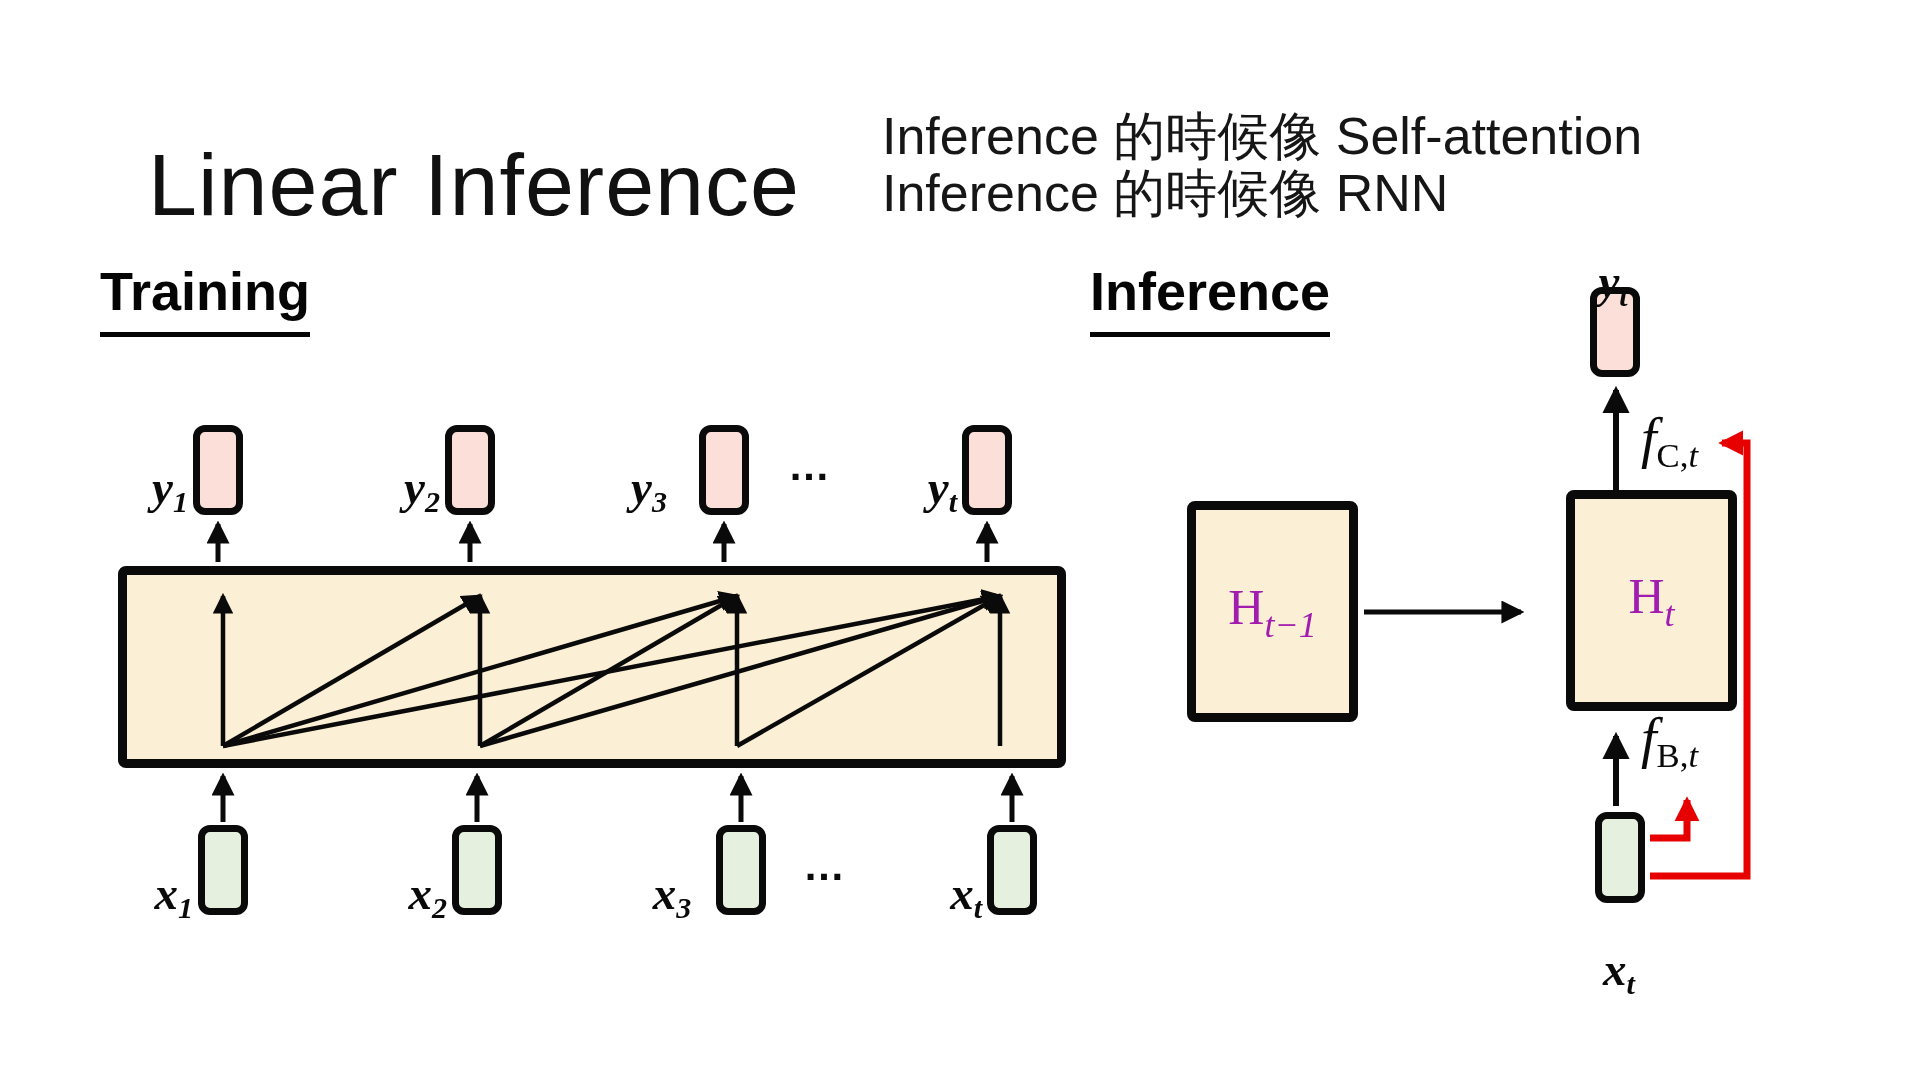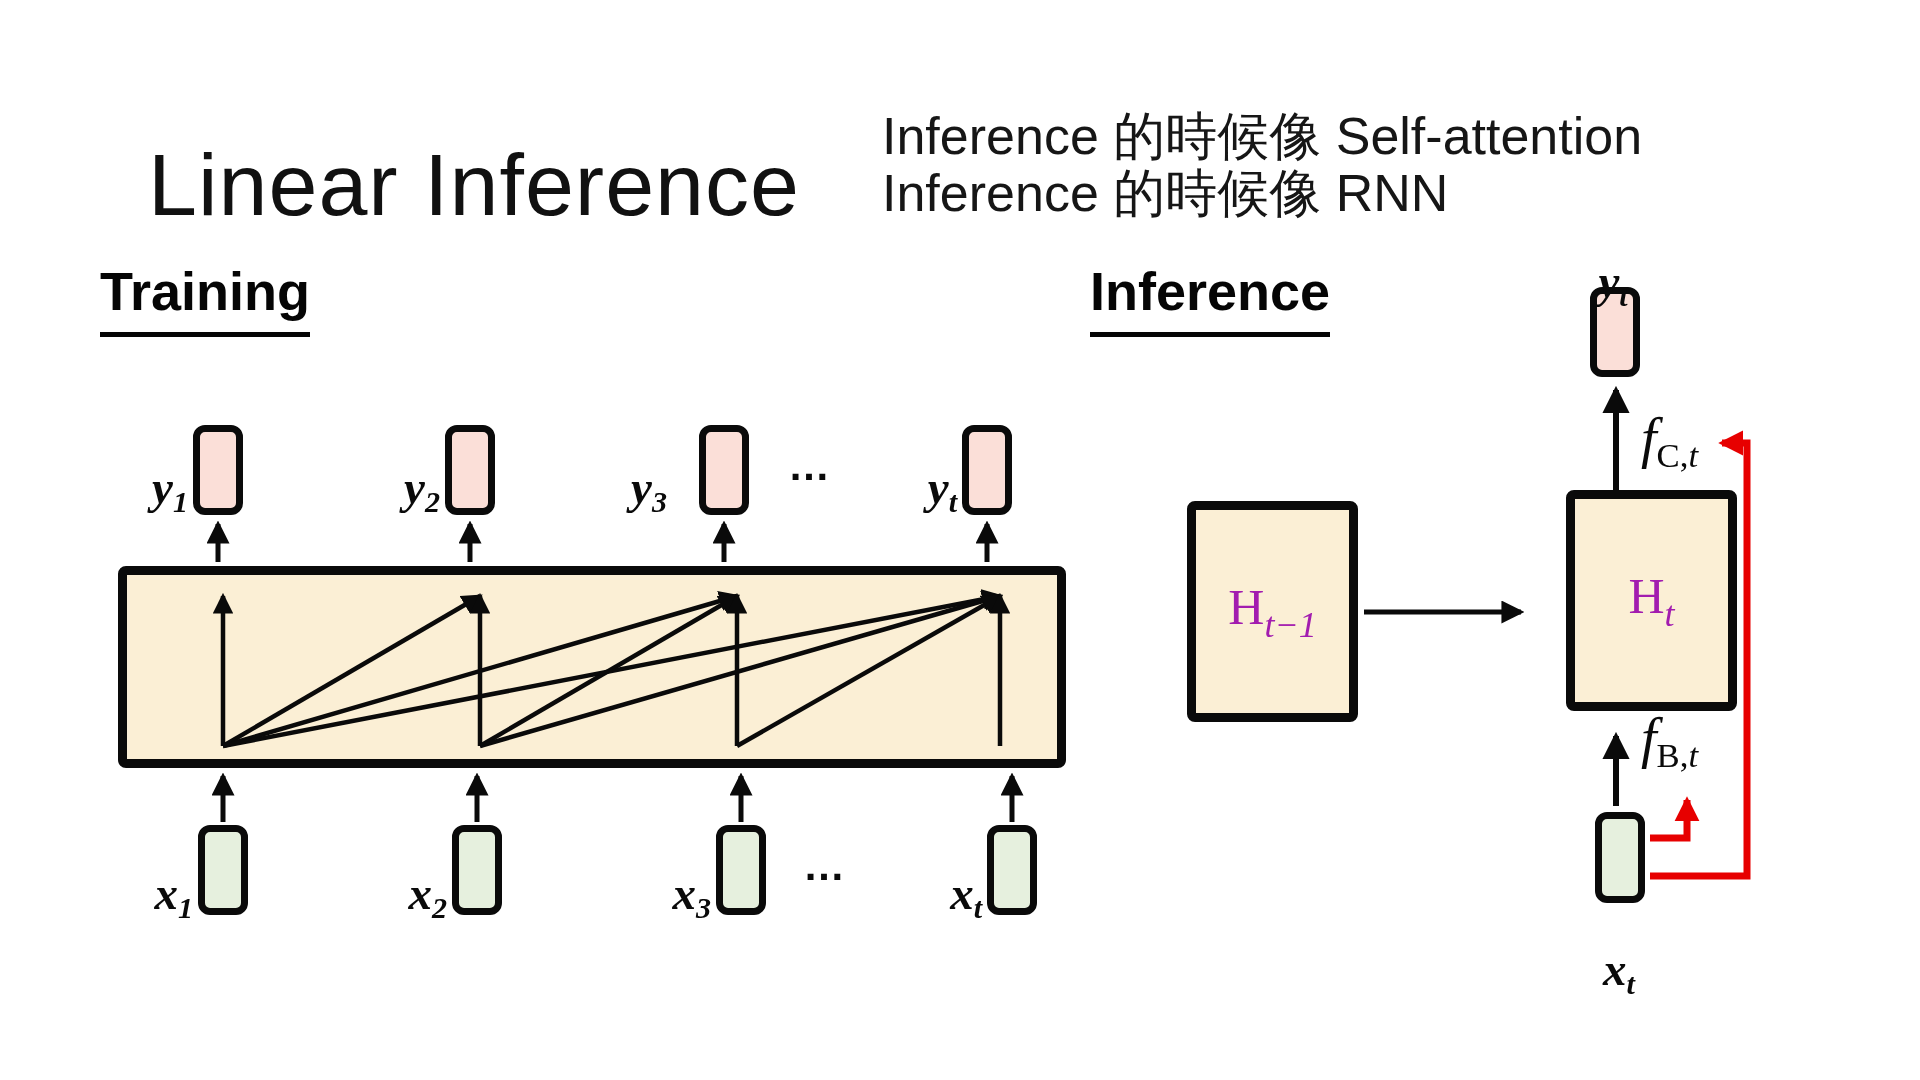--- a/index.html
+++ b/index.html
@@ -94,21 +94,21 @@
 <div class="io-label" style="left:879px; top:432px;"><span>y</span><sub>t</sub></div>
 <div class="ellipsis" style="left:782px; top:442px;">…</div>
 
 <div class="token-box green" style="left:198px; top:825px;"></div>
 <div class="token-box green" style="left:452px; top:825px;"></div>
 <div class="token-box green" style="left:716px; top:825px;"></div>
 <div class="token-box green" style="left:987px; top:825px;"></div>
 
 <div class="io-label" style="left:115px; top:838px;"><span>x</span><sub>1</sub></div>
 <div class="io-label" style="left:369px; top:838px;"><span>x</span><sub>2</sub></div>
-<div class="io-label" style="left:633px; top:838px;"><span>x</span><sub>3</sub></div>
+<div class="io-label" style="left:633px; top:838px;text-align:center;"><span>x</span><sub>3</sub></div>
 <div class="io-label" style="left:904px; top:838px;"><span>x</span><sub>t</sub></div>
 <div class="ellipsis" style="left:797px; top:842px;">…</div>
 
 <div class="state-box" style="left:1187px; top:501px;">
   <span><span>H</span><sub>t−1</sub></span>
 </div>
 <div class="state-box" style="left:1534px; top:490px;margin-left:32px;">
   <span><span>H</span><sub>t</sub></span>
 </div>
 

